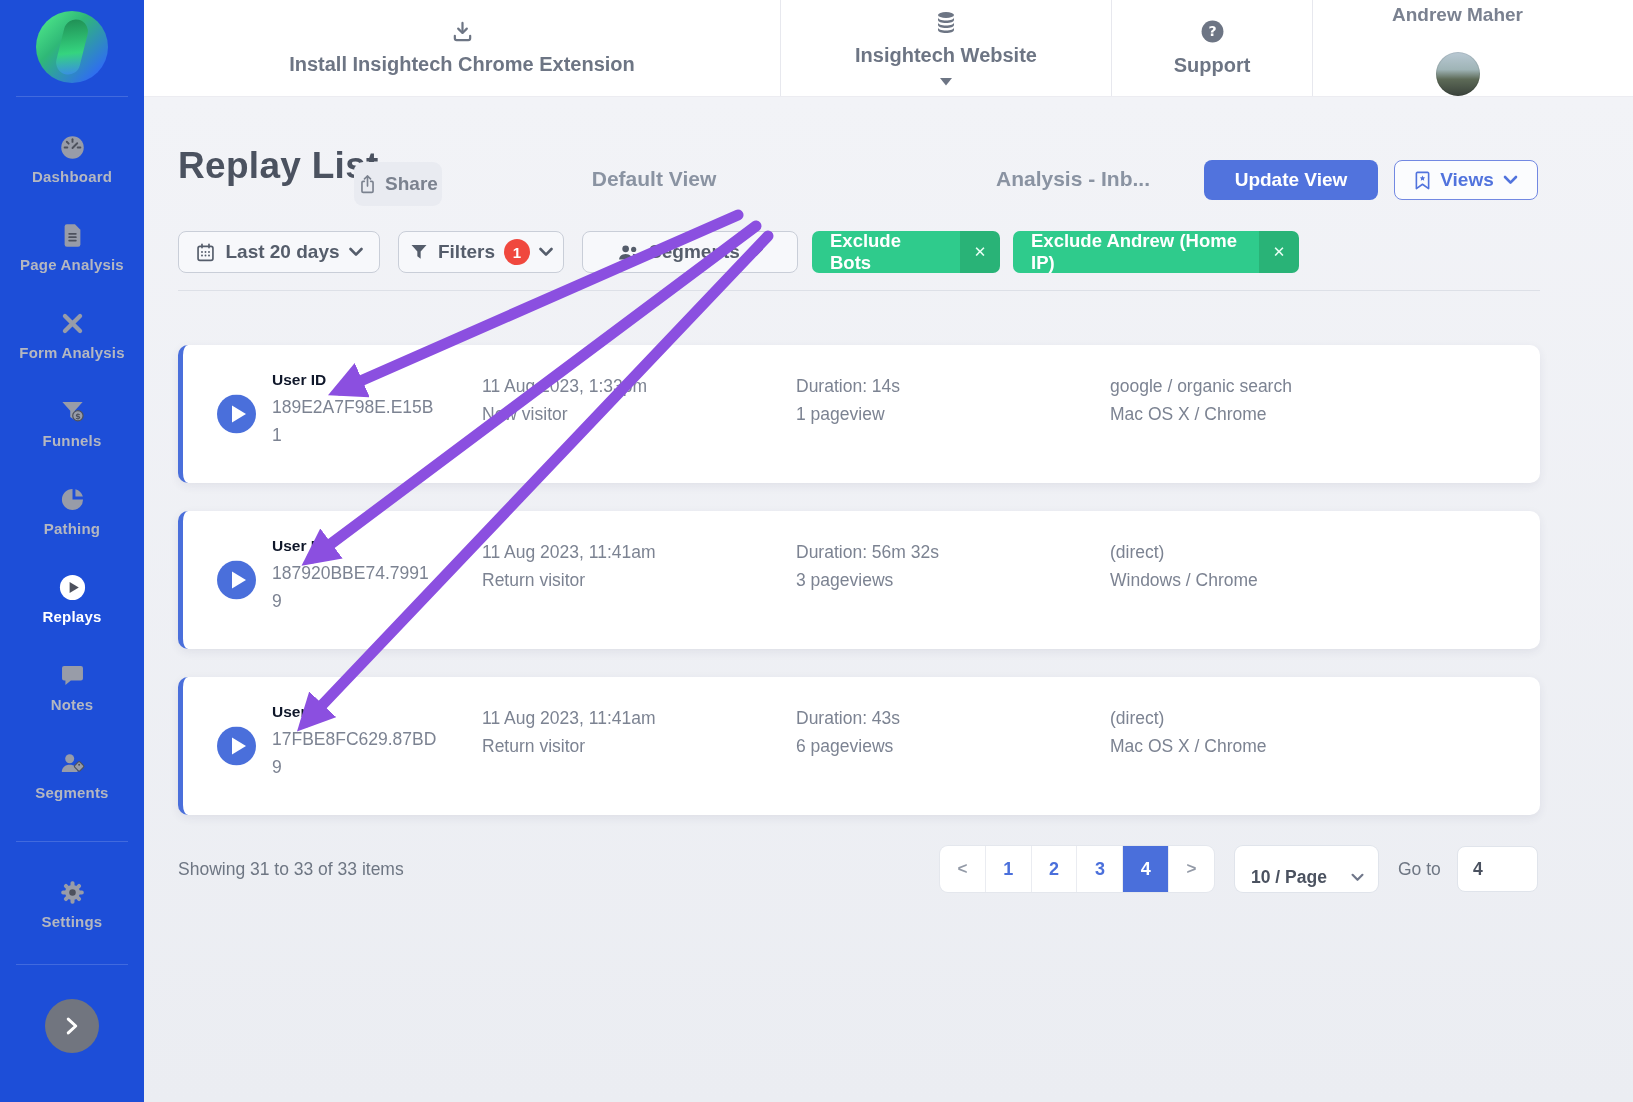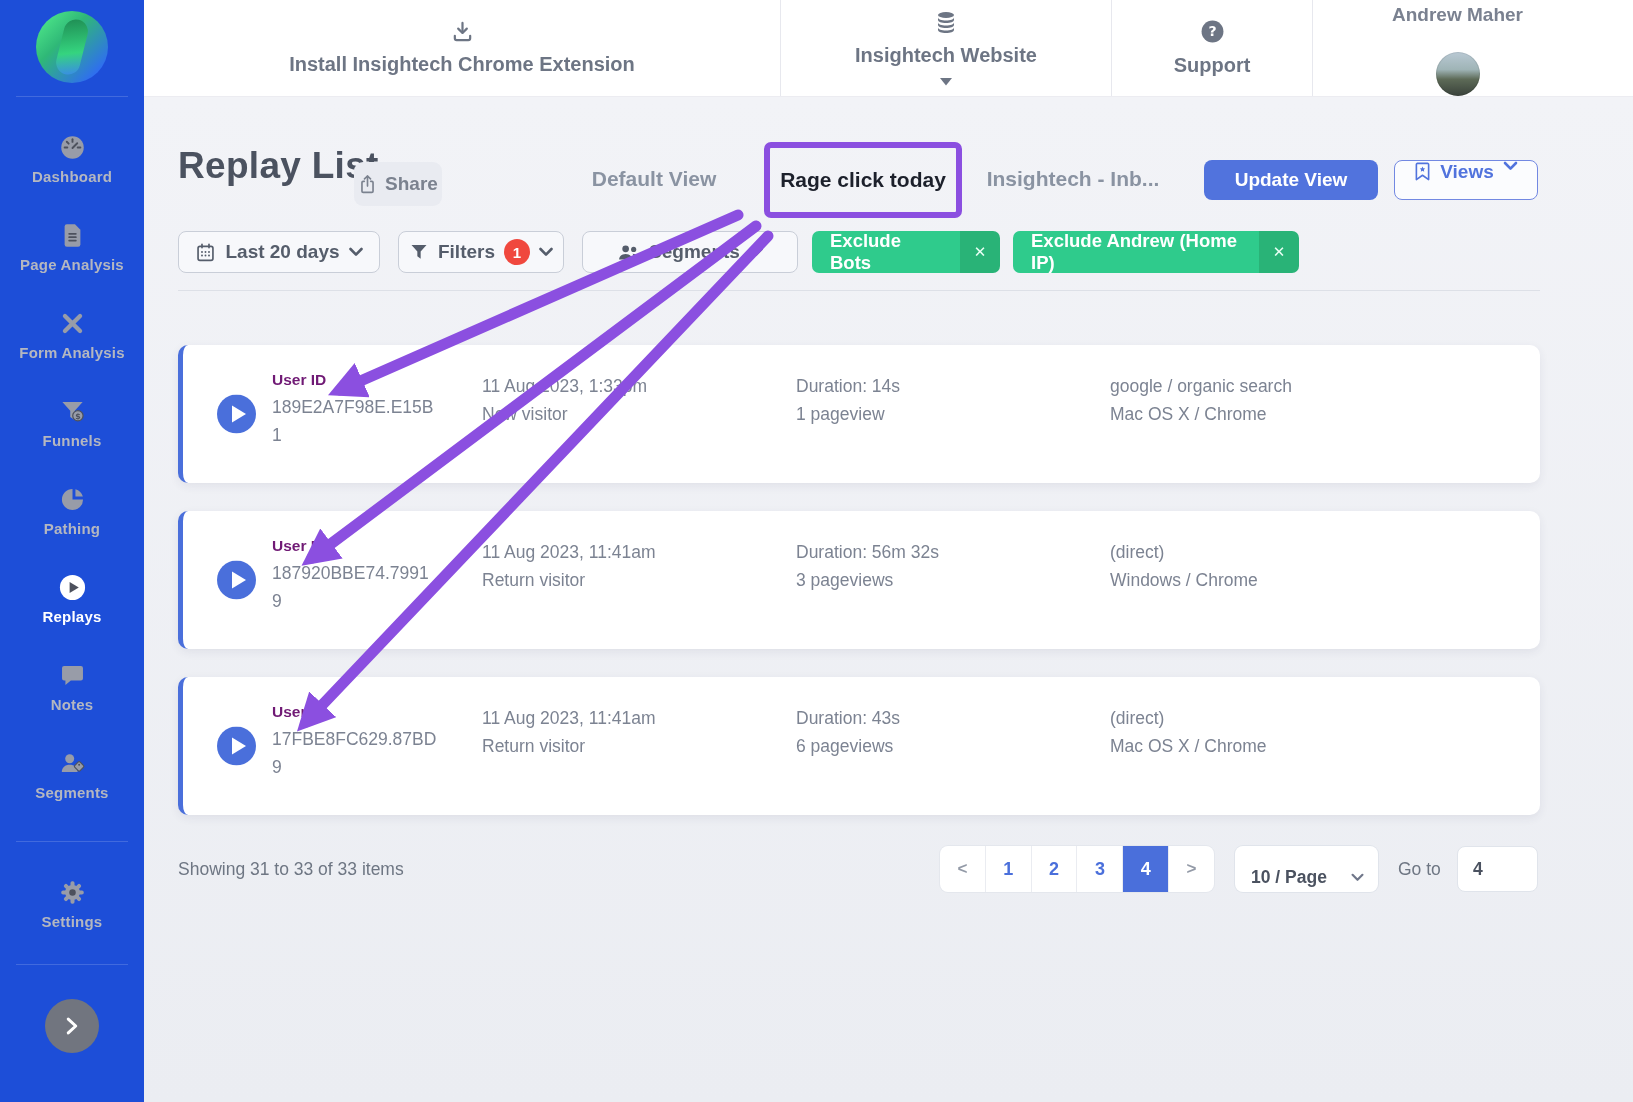--- a/index.html
+++ b/index.html
@@ -32,42 +32,42 @@
   .main { position:absolute; left:144px; top:97px; width:1489px; height:1005px; background:linear-gradient(180deg,#f2f3f7 0%,#ebedf2 100%); }
 
   .page-title { position:absolute; left:34px; top:48px; font-size:37px; font-weight:600; color:#4b5260; letter-spacing:.3px; }
   .share-btn { position:absolute; left:210px; top:65px; width:88px; height:44px; background:#e9ebf1; border-radius:9px; display:flex; align-items:center; justify-content:center; gap:8px; color:#7b828f; font-size:19px; font-weight:600; cursor:pointer; }
   .tab { position:absolute; top:70px; font-size:21px; font-weight:600; color:#8a93a2; cursor:pointer; text-align:center; }
   .tab.default { left:440px; width:140px; }
   .tab.marketing { left:838px; width:182px; }
   .rage-box { position:absolute; left:620px; top:45px; width:198px; height:76px; border:6px solid #8b4fe0; border-radius:7px; display:flex; align-items:center; justify-content:center; cursor:pointer; }
   .rage-box span { font-size:21px; font-weight:700; color:#1c202b; }
   .update-btn { position:absolute; left:1060px; top:63px; width:174px; height:40px; background:#5173dd; border:none; border-radius:8px; color:#fff; font-size:19px; font-weight:600; cursor:pointer; font-family:inherit; }
-  .views-btn { position:absolute; left:1250px; top:63px; width:144px; height:40px; background:#fbfcfe; border:1px solid #7288e2; border-radius:8px; color:#5173dd; font-size:19px; font-weight:600; display:flex; align-items:flex-start; justify-content:center; gap:9px; cursor:pointer; }
+  .views-btn { position:absolute; left:1250px; top:63px; width:144px; height:40px; background:#fbfcfe; border:1px solid #7288e2; border-radius:8px; color:#5173dd; font-size:19px; font-weight:600; display:flex; align-items:center; justify-content:center; gap:9px; cursor:pointer; }
 
   .fbtn { position:absolute; top:134px; height:42px; background:#f7f8fb; border:1px solid #c9ced8; border-radius:8px; display:flex; align-items:center; justify-content:center; gap:9px; color:#555d6b; font-size:19px; font-weight:600; cursor:pointer; }
   .fbtn.date { left:34px; width:202px; }
   .fbtn.filters { left:254px; width:166px; }
   .fbtn.segments { left:438px; width:216px; }
   .badge { width:26px; height:26px; border-radius:50%; background:#f0483e; color:#fff; font-size:15px; font-weight:700; display:flex; align-items:center; justify-content:center; }
   .chip { position:absolute; top:134px; height:42px; border-radius:7px; overflow:hidden; display:flex; cursor:pointer; }
   .chip .lbl { background:#2fcb8c; color:#fff; font-size:18.5px; font-weight:600; display:flex; align-items:center; justify-content:center; padding:16px 18px; flex:1; }
   .chip .x { width:40px; background:#29b377; color:#eafff5; font-size:15px; display:flex; align-items:center; justify-content:center; }
   .chip.bots { left:668px; width:188px; }
   .chip.andrew { left:869px; width:286px; }
 
   .rule { position:absolute; left:34px; top:193px; width:1362px; height:1px; background:#dde0e7; }
 
   
   .card { position:absolute; left:34px; width:1362px; height:138px; background:#ffffff; border-radius:10px; border-left:5px solid #4a6fdb; box-shadow:0 3px 10px rgba(45,55,90,.08); cursor:pointer; }
   .card.r1 { top:248px; } .card.r2 { top:414px; } .card.r3 { top:580px; }
   .play { position:absolute; left:34px; top:50%; transform:translateY(-50%); width:39px; height:39px; cursor:pointer; }
   .ccol { position:absolute; font-size:17.5px; color:#7c8392; line-height:28px; }
   .col-user { left:89px; top:22px; width:200px; }
-  .col-user .uid-label { font-size:15.5px; font-weight:700; color:#701a75; line-height:26px; }
+  .col-user .uid-label { font-size:15.5px; font-weight:700; color:#0f172a; line-height:26px; }
   .col-date { left:299px; top:27px; }
   .col-dur  { left:613px; top:27px; }
   .col-src  { left:927px; top:27px; }
 
   
   .summary { position:absolute; left:34px; top:749px; height:46px; line-height:46px; font-size:17.5px; color:#6e7683; }
   .pager { position:absolute; left:796px; top:749px; width:274px; height:46px; background:#fff; border-radius:8px; box-shadow:0 0 0 1px #e4e7ed; display:flex; overflow:hidden; }
   .pcell { flex:1; display:flex; align-items:center; justify-content:center; font-size:18px; font-weight:600; color:#4a6fdb; border-right:1px solid #eaecf1; cursor:pointer; }
   .pcell:last-child { border-right:none; }
   .pcell.nav { color:#939aa7; font-size:17px; }
@@ -261,25 +261,22 @@
             <path d="M8 9H6.5A1.5 1.5 0 0 0 5 10.5v11A1.5 1.5 0 0 0 6.5 23h11a1.5 1.5 0 0 0 1.5-1.5v-11A1.5 1.5 0 0 0 17.5 9H16"></path>
             <path d="M12 15V2.5"></path>
             <path d="M8.2 6 12 2.3 15.8 6"></path>
           </g>
         </svg>
       <span>Share</span>
     </div>
 
     <div class="tab default">Default View</div>
 
-    <div class="rage-box">
-      <span>Rage click today</span>
-    </div>
-
-    <div class="tab marketing">Insightech - Inb...</div>
+
+    <div class="tab marketing">Analysis - Inb...</div>
 
     <button class="update-btn">Update View</button>
 
     <div class="views-btn">
       <svg width="17" height="21" viewBox="0 0 20 24">
           <path d="M4 2.5h12a1.2 1.2 0 0 1 1.2 1.2V21.5L10 16.4 2.8 21.5V3.7A1.2 1.2 0 0 1 4 2.5z" fill="none" stroke="#5173dd" stroke-width="1.9" stroke-linejoin="round"></path>
           <polygon points="10,6.2 11,8.3 13.2,8.5 11.6,10 12,12.2 10,11.1 8,12.2 8.4,10 6.8,8.5 9,8.3" fill="#5173dd"></polygon>
         </svg>
       <span>Views</span>
       <svg width="15" height="10" viewBox="0 0 14 10">

